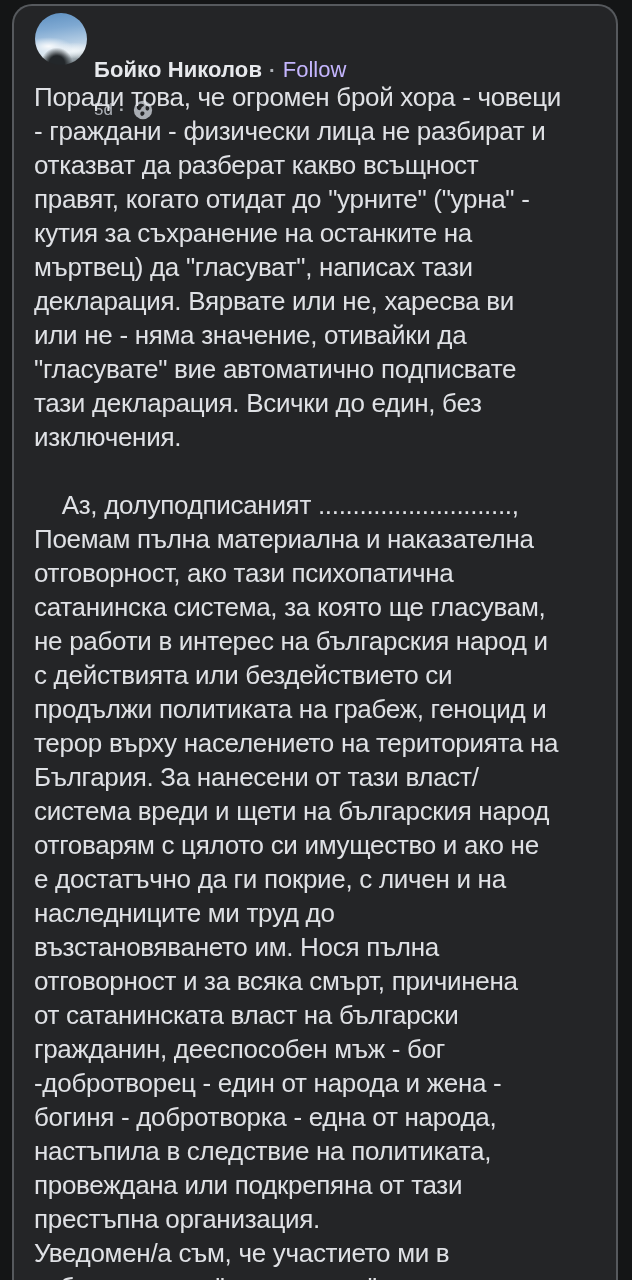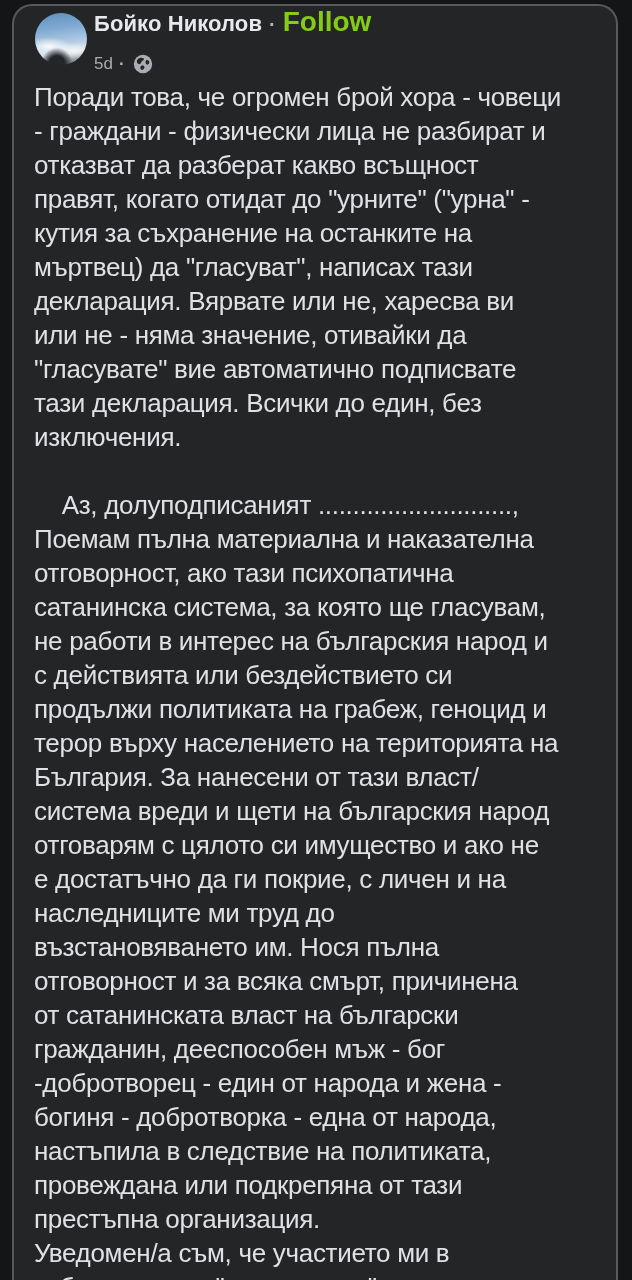--- a/index.html
+++ b/index.html
@@ -47,36 +47,37 @@
     position: absolute;
     left: 80px;
     top: 2px;
   }
   .row1 {
     display: flex;
     align-items: baseline;
     gap: 7px;
     line-height: 28px;
     white-space: nowrap;
+    margin-top: 48px;
   }
   .author {
     font-size: 22px;
     font-weight: 700;
     color: #e7e9ed;
     letter-spacing: 0.1px;
   }
   .sep {
     font-size: 20px;
     font-weight: 700;
     color: #b0b3b8;
   }
   .follow {
-    font-size: 28px;
-    font-weight: 700;
-    color: #84cc16;
+    font-size: 22px;
+    font-weight: 400;
+    color: #c4b5fd;
     text-decoration: none;
     cursor: pointer;
   }
   .row2 {
     display: flex;
     align-items: center;
     gap: 6px;
     margin-top: 15px;
     line-height: 22px;
     color: #a9adb3;

